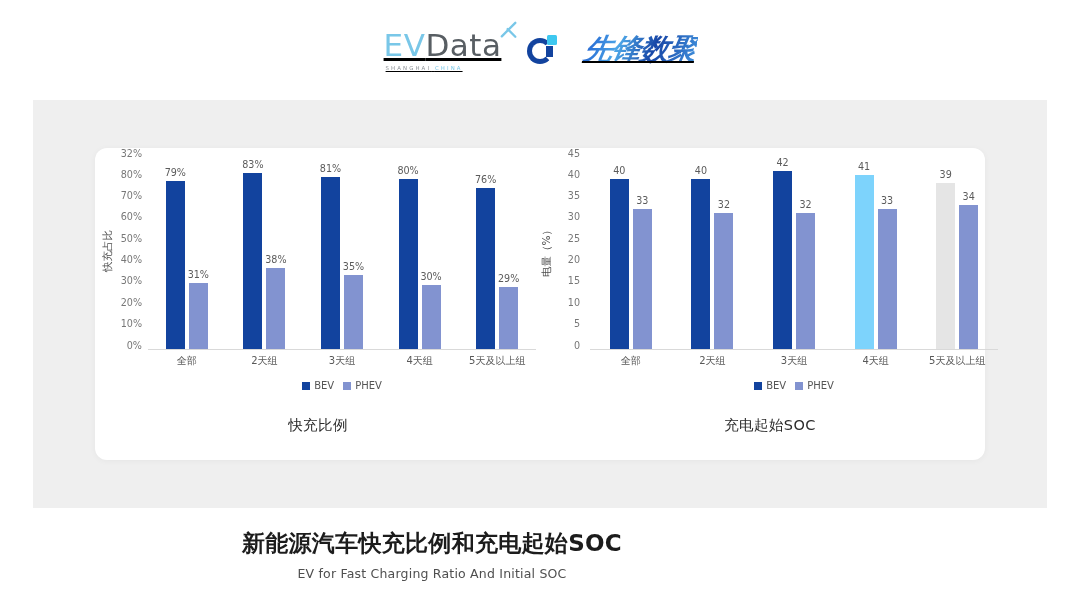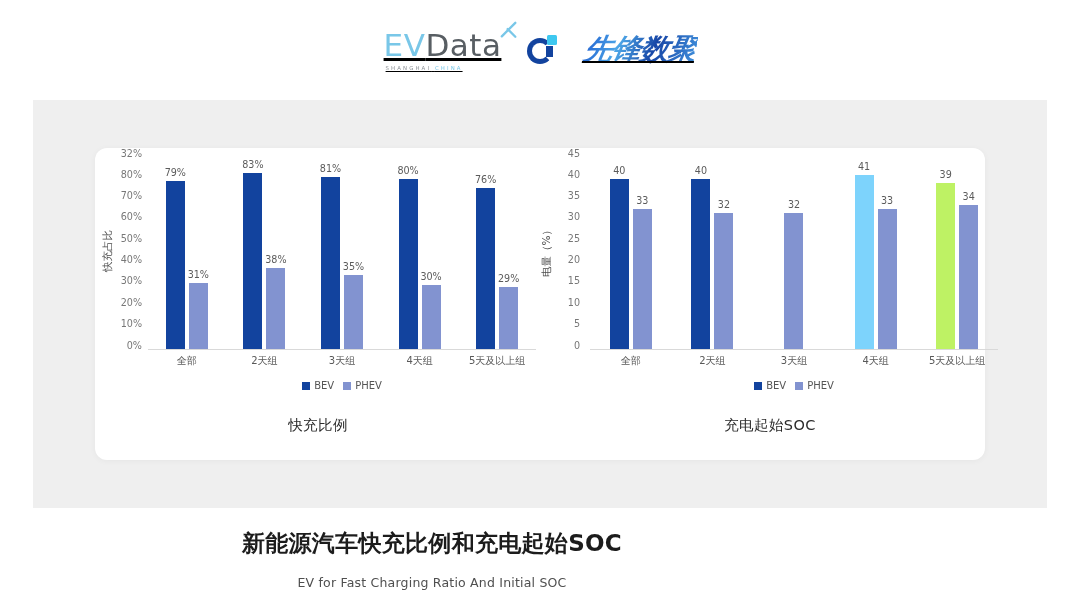--- a/index.html
+++ b/index.html
@@ -114,21 +114,21 @@
   .bar.phev { background: #8293d0; }
   .bar-label {
     position: absolute; left: 50%; transform: translateX(-50%);
     bottom: 100%; margin-bottom: 3px;
     font-size: 9.6px; color: #5b5b5b; white-space: nowrap;
     font-family: "DejaVu Sans", sans-serif;
   }
 
   .cats {
     position: absolute; left: 50px; right: 2px; top: 196px;
-    display: flex; justify-content: center;
+    display: flex; justify-content: flex-end;
   }
   .cat {
     flex: 1 1 0; text-align: center; font-size: 10px; color: #595959;
     font-family: "DejaVu Sans", sans-serif;
   }
 
   .legend {
     position: absolute; left: 50px; right: 2px; top: 222px;
     display: flex; justify-content: center; align-items: center; gap: 9px;
   }
@@ -144,21 +144,21 @@
     font-family: "DejaVu Sans", sans-serif;
   }
 
   
   .footer { position: absolute; left: 0; top: 528px; width: 864px; text-align: center; }
   .footer-title {
     font-size: 23px; font-weight: 700; color: #1c1c1c; letter-spacing: .3px;
     font-family: "DejaVu Sans", sans-serif;
   }
   .footer-sub {
-    margin-top: 16px; font-size: 12.5px; color: #4f4f4f; letter-spacing: .2px;
+    margin-top: 7px; font-size: 12.5px; color: #4f4f4f; letter-spacing: .2px;
     font-family: "DejaVu Sans", sans-serif;
   }
 </style>
 </head>
 <body>
 
 <div id="root">
 
   <div class="logo-bar">
 
@@ -354,34 +354,37 @@
           </div>
           <div class="group">
             <div class="bar bev" style="height: 88.8889%; background: rgb(18, 67, 158);">
               <span class="bar-label">40</span>
             </div>
             <div class="bar phev" style="height: 71.1111%; background: rgb(130, 147, 208);">
               <span class="bar-label">32</span>
             </div>
           </div>
           <div class="group">
+            <div class="bar bev" style="height: 93.3333%; background: rgb(18, 67, 158);">
+              <span class="bar-label">42</span>
+            </div>
             <div class="bar phev" style="height: 71.1111%; background: rgb(130, 147, 208);">
               <span class="bar-label">32</span>
             </div>
           </div>
           <div class="group">
             <div class="bar bev" style="height: 91.1111%; background: #7dd3fc;">
               <span class="bar-label">41</span>
             </div>
             <div class="bar phev" style="height: 73.3333%; background: rgb(130, 147, 208);">
               <span class="bar-label">33</span>
             </div>
           </div>
           <div class="group">
-            <div class="bar bev" style="height: 86.6667%; background: #bef264; text-align: center;">
+            <div class="bar bev" style="height: 86.6667%; background: #e5e5e5; text-align: center;">
               <span class="bar-label">39</span>
             </div>
             <div class="bar phev" style="height: 75.5556%; background: rgb(130, 147, 208);">
               <span class="bar-label">34</span>
             </div>
           </div>
         </div>
     </div>
     <div class="cats">
         <div class="cat">全部</div>

